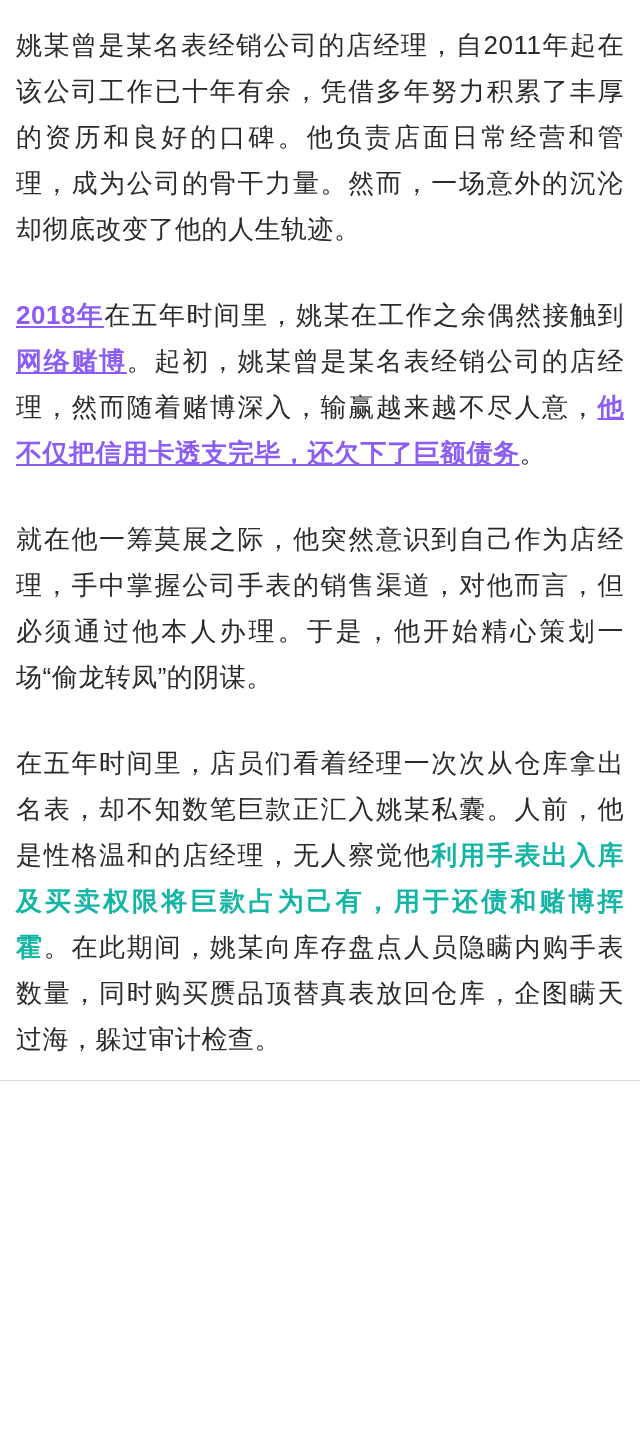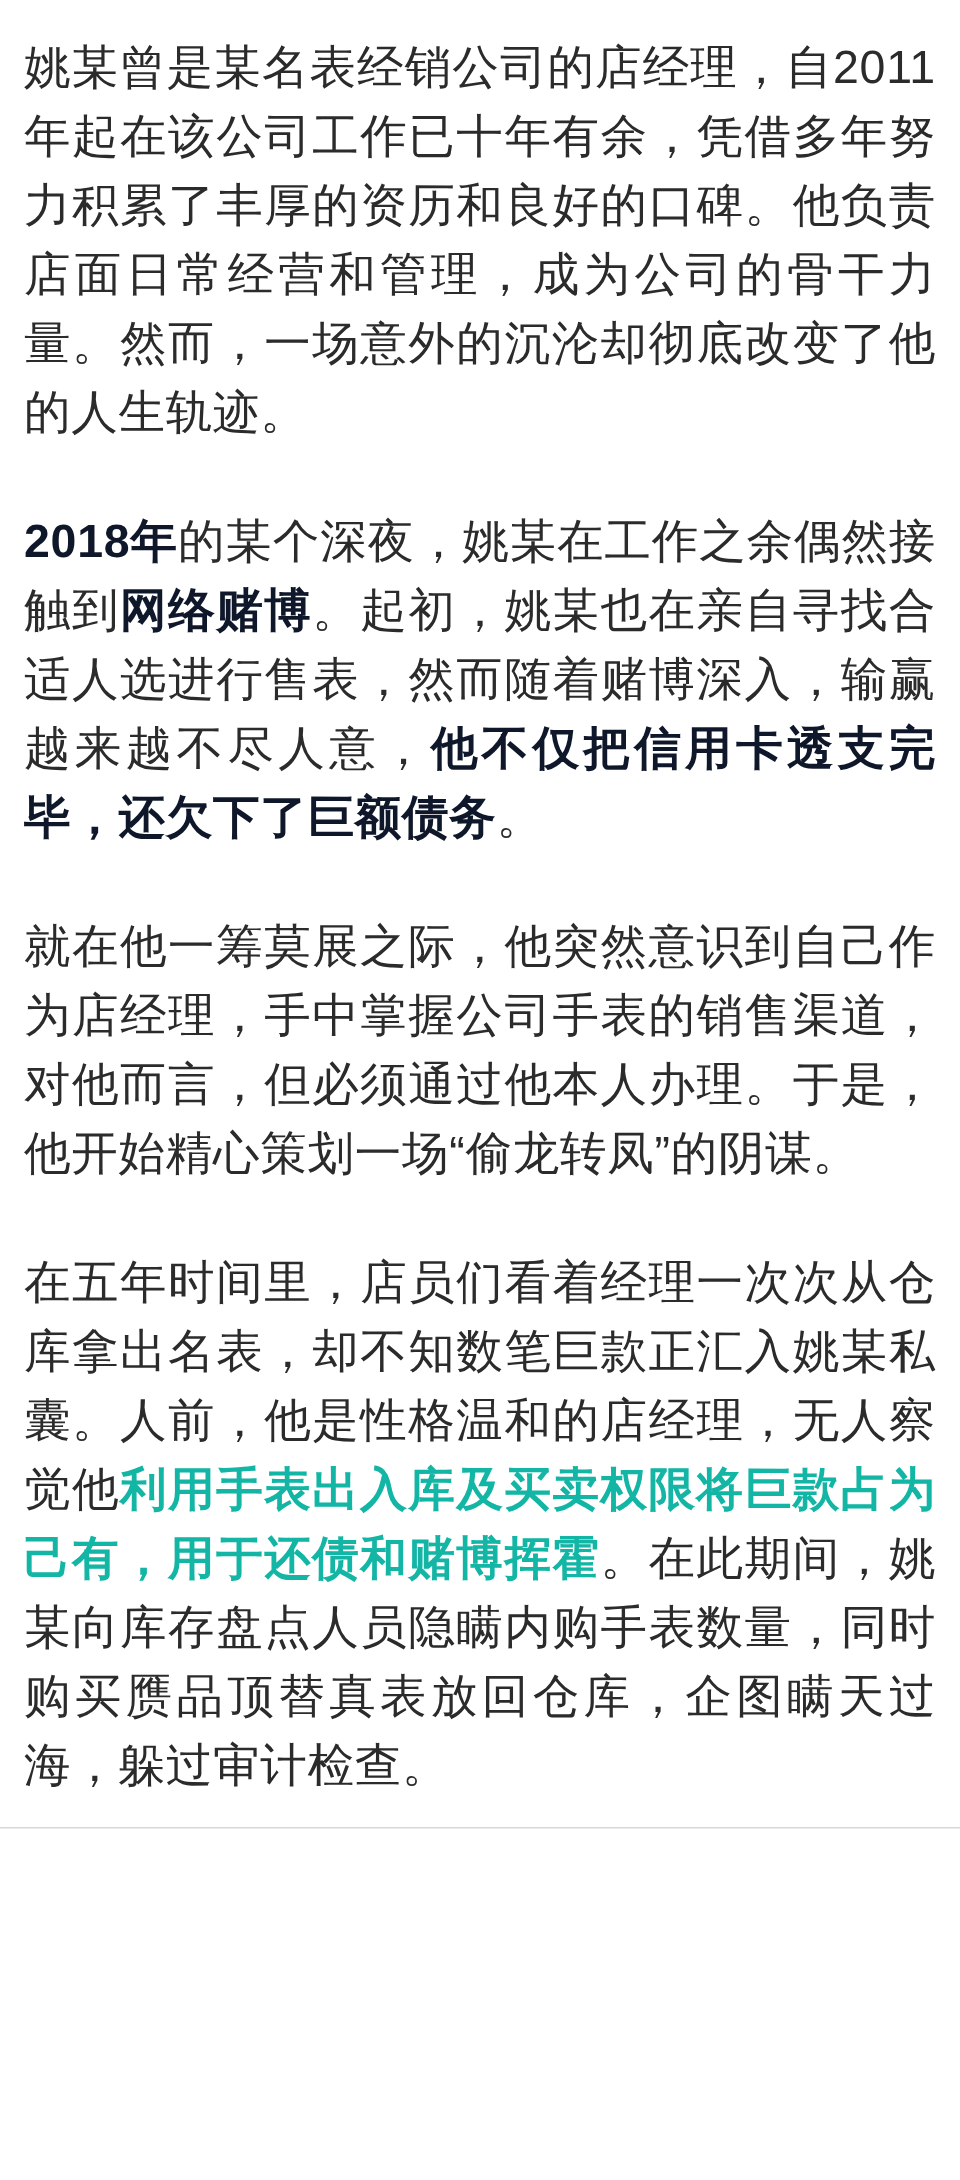--- a/index.html
+++ b/index.html
@@ -11,49 +11,50 @@
     width: 640px;
     min-height: 1453px;
     font-family: "Liberation Sans", sans-serif;
   }
   .article {
     box-sizing: border-box;
     width: 640px;
     padding: 22px 16px 0 16px;
   }
   .para {
-    font-size: 31px;
+    font-size: 26px;
     line-height: 46px;
     color: #2b2b2b;
     letter-spacing: 0.5px;
     text-align: justify;
     margin: 0 0 40px 0;
     word-break: break-all;
   }
   .para:last-child {
     margin-bottom: 0;
     margin-top: 20px;
   }
   .b {
     font-weight: bold;
-    color: #0f172a;
+    color: #8b5cf6;
+    text-decoration: underline;
   }
   .teal {
     font-weight: bold;
     color: #13b5a5;
   }
   .bottom-rule {
     width: 640px;
     height: 1px;
     background: #d8d8d8;
     margin-top: 18px;
   }
 </style>
 </head>
 <body>
 
 <div class="article">
   <p class="para"><span>姚某曾是某名表经销公司的店经理，自2011年起在该公司工作已十年有余，凭借多年努力积累了丰厚的资历和良好的口碑。他负责店面日常经营和管理，成为公司的骨干力量。然而，一场意外的沉沦却彻底改变了他的人生轨迹。</span></p>
-  <p class="para"><span class="b">2018年</span><span>的某个深夜，姚某在工作之余偶然接触到</span><span class="b">网络赌博</span><span>。起初，姚某也在亲自寻找合适人选进行售表，然而随着赌博深入，输赢越来越不尽人意，</span><span class="b">他不仅把信用卡透支完毕，还欠下了巨额债务</span><span>。</span></p>
+  <p class="para"><span class="b">2018年</span><span>在五年时间里，姚某在工作之余偶然接触到</span><span class="b">网络赌博</span><span>。起初，姚某曾是某名表经销公司的店经理，然而随着赌博深入，输赢越来越不尽人意，</span><span class="b">他不仅把信用卡透支完毕，还欠下了巨额债务</span><span>。</span></p>
   <p class="para"><span>就在他一筹莫展之际，他突然意识到自己作为店经理，手中掌握公司手表的销售渠道，对他而言，但必须通过他本人办理。于是，他开始精心策划一场“偷龙转凤”的阴谋。</span></p>
   <p class="para"><span>在五年时间里，店员们看着经理一次次从仓库拿出名表，却不知数笔巨款正汇入姚某私囊。人前，他是性格温和的店经理，无人察觉他</span><span class="teal">利用手表出入库及买卖权限将巨款占为己有，用于还债和赌博挥霍</span><span>。在此期间，姚某向库存盘点人员隐瞒内购手表数量，同时购买赝品顶替真表放回仓库，企图瞒天过海，躲过审计检查。</span></p>
 </div>
 <div class="bottom-rule"></div>
 
 </body></html>

